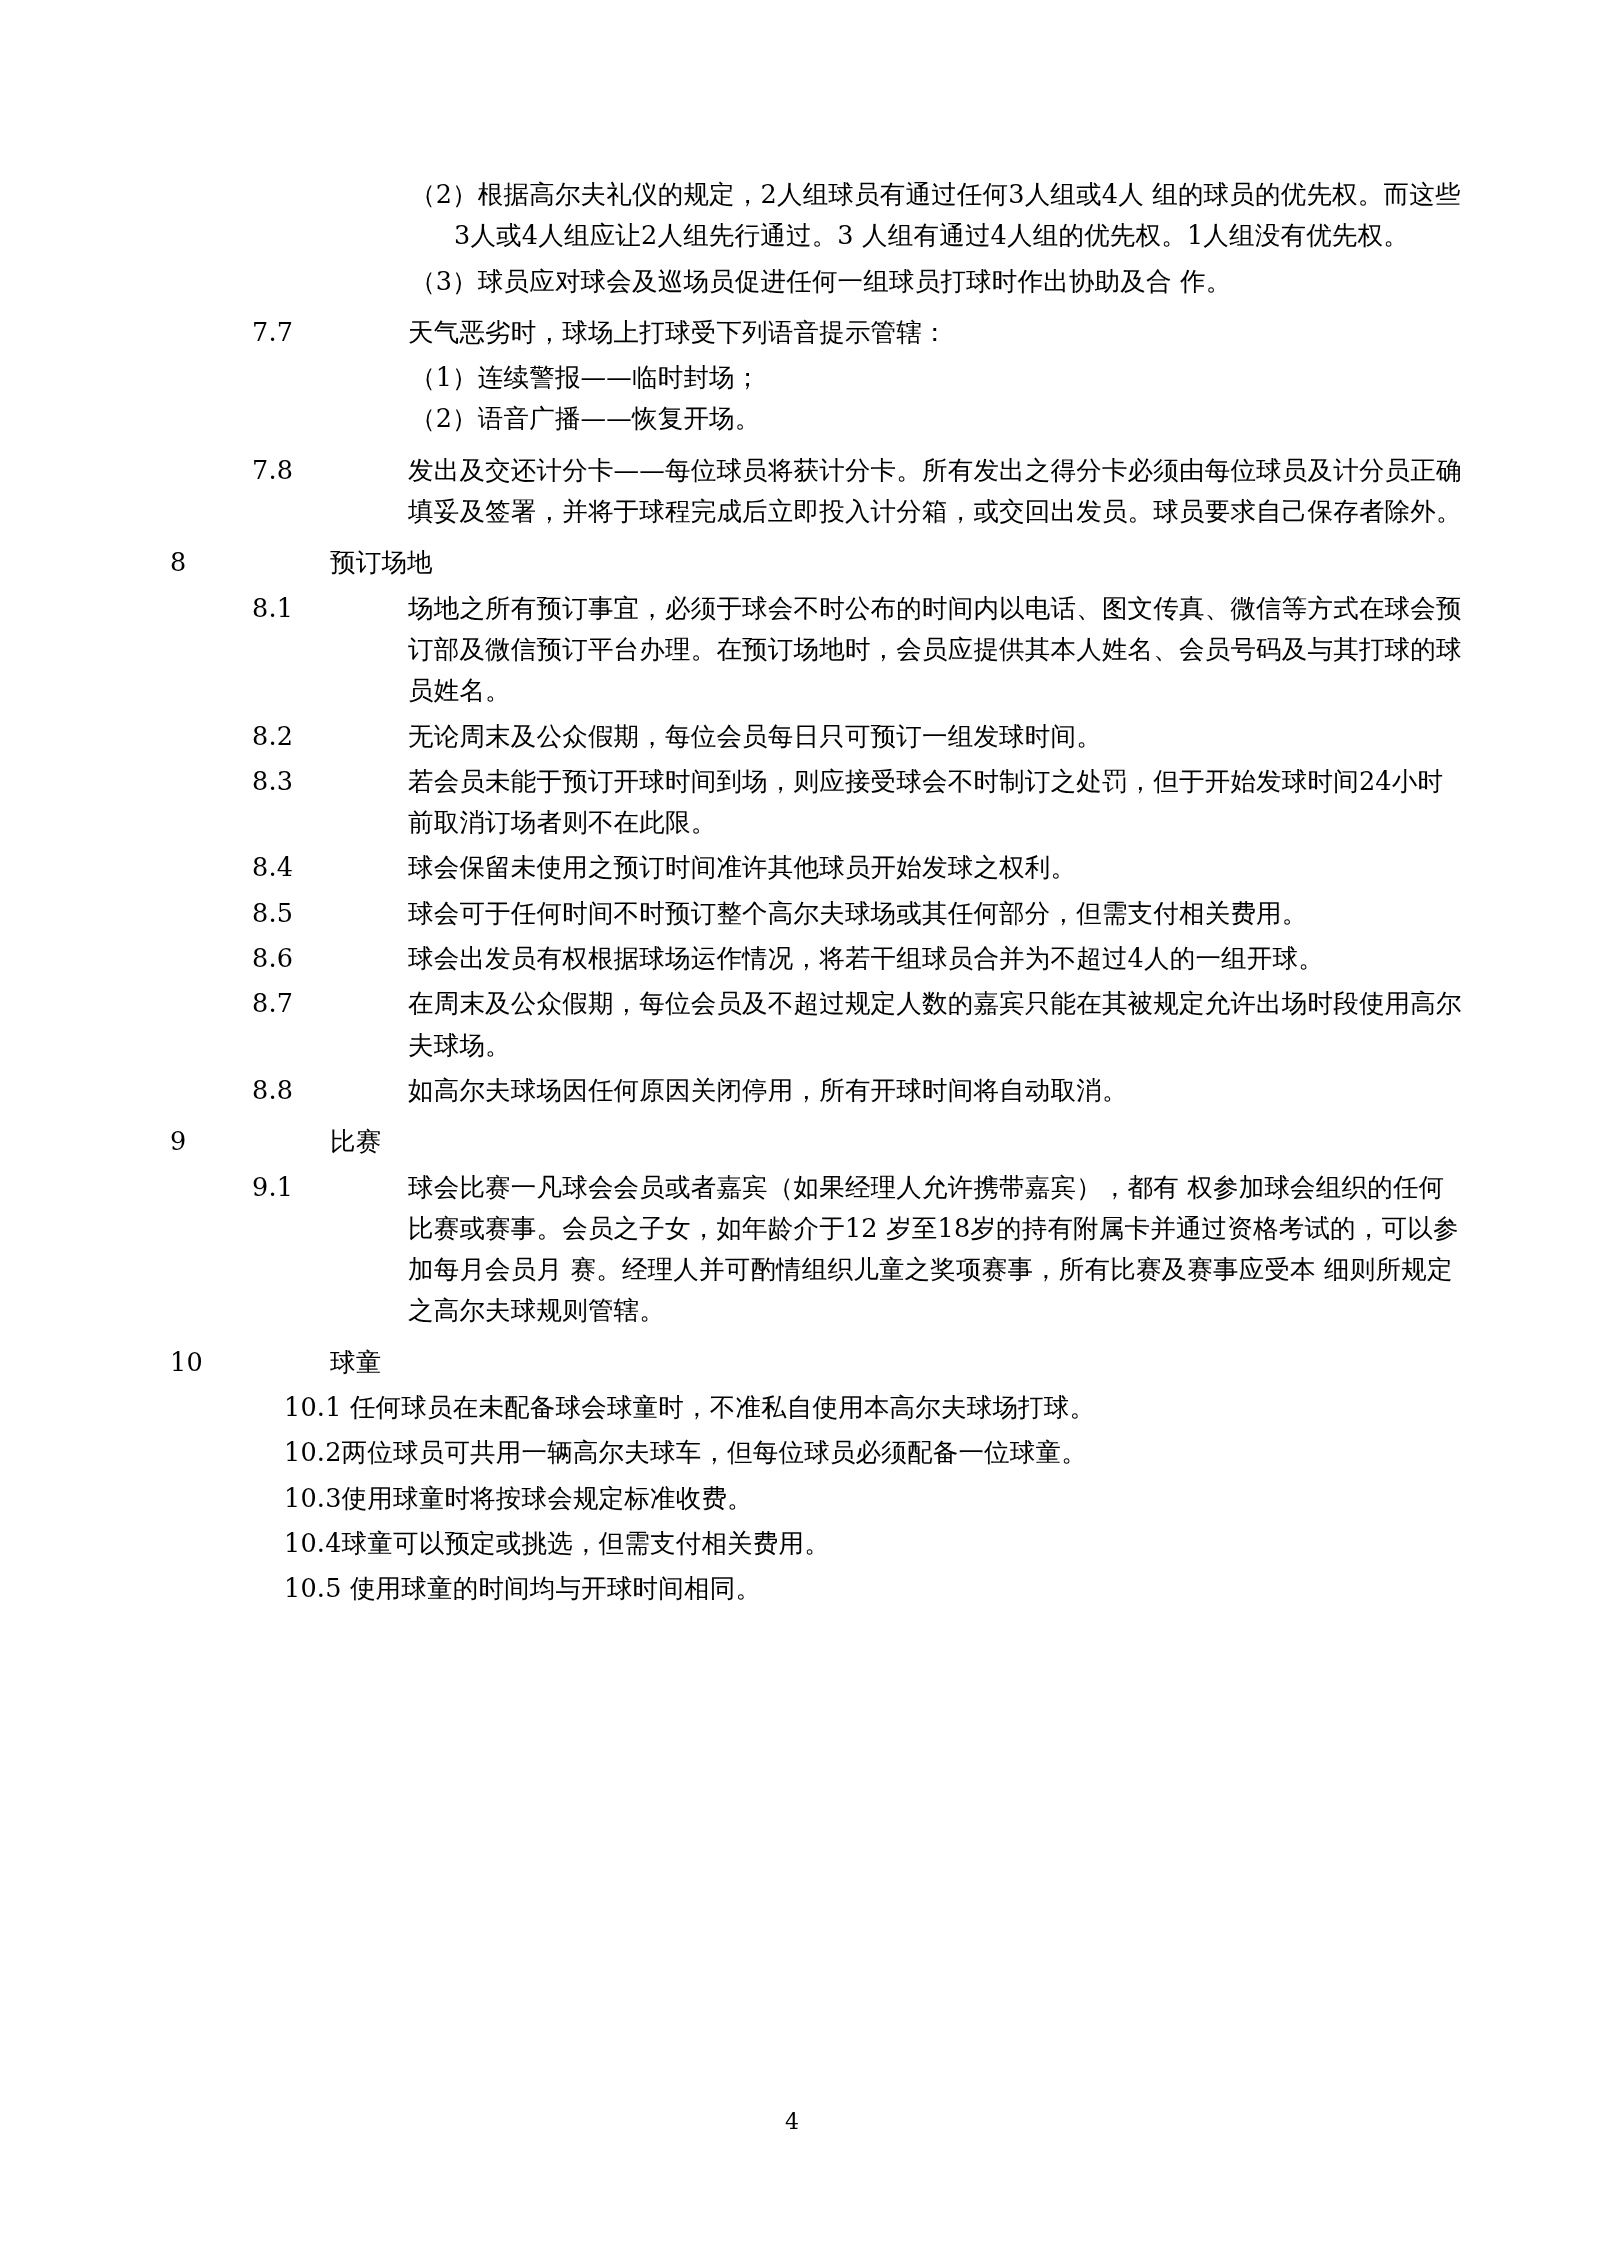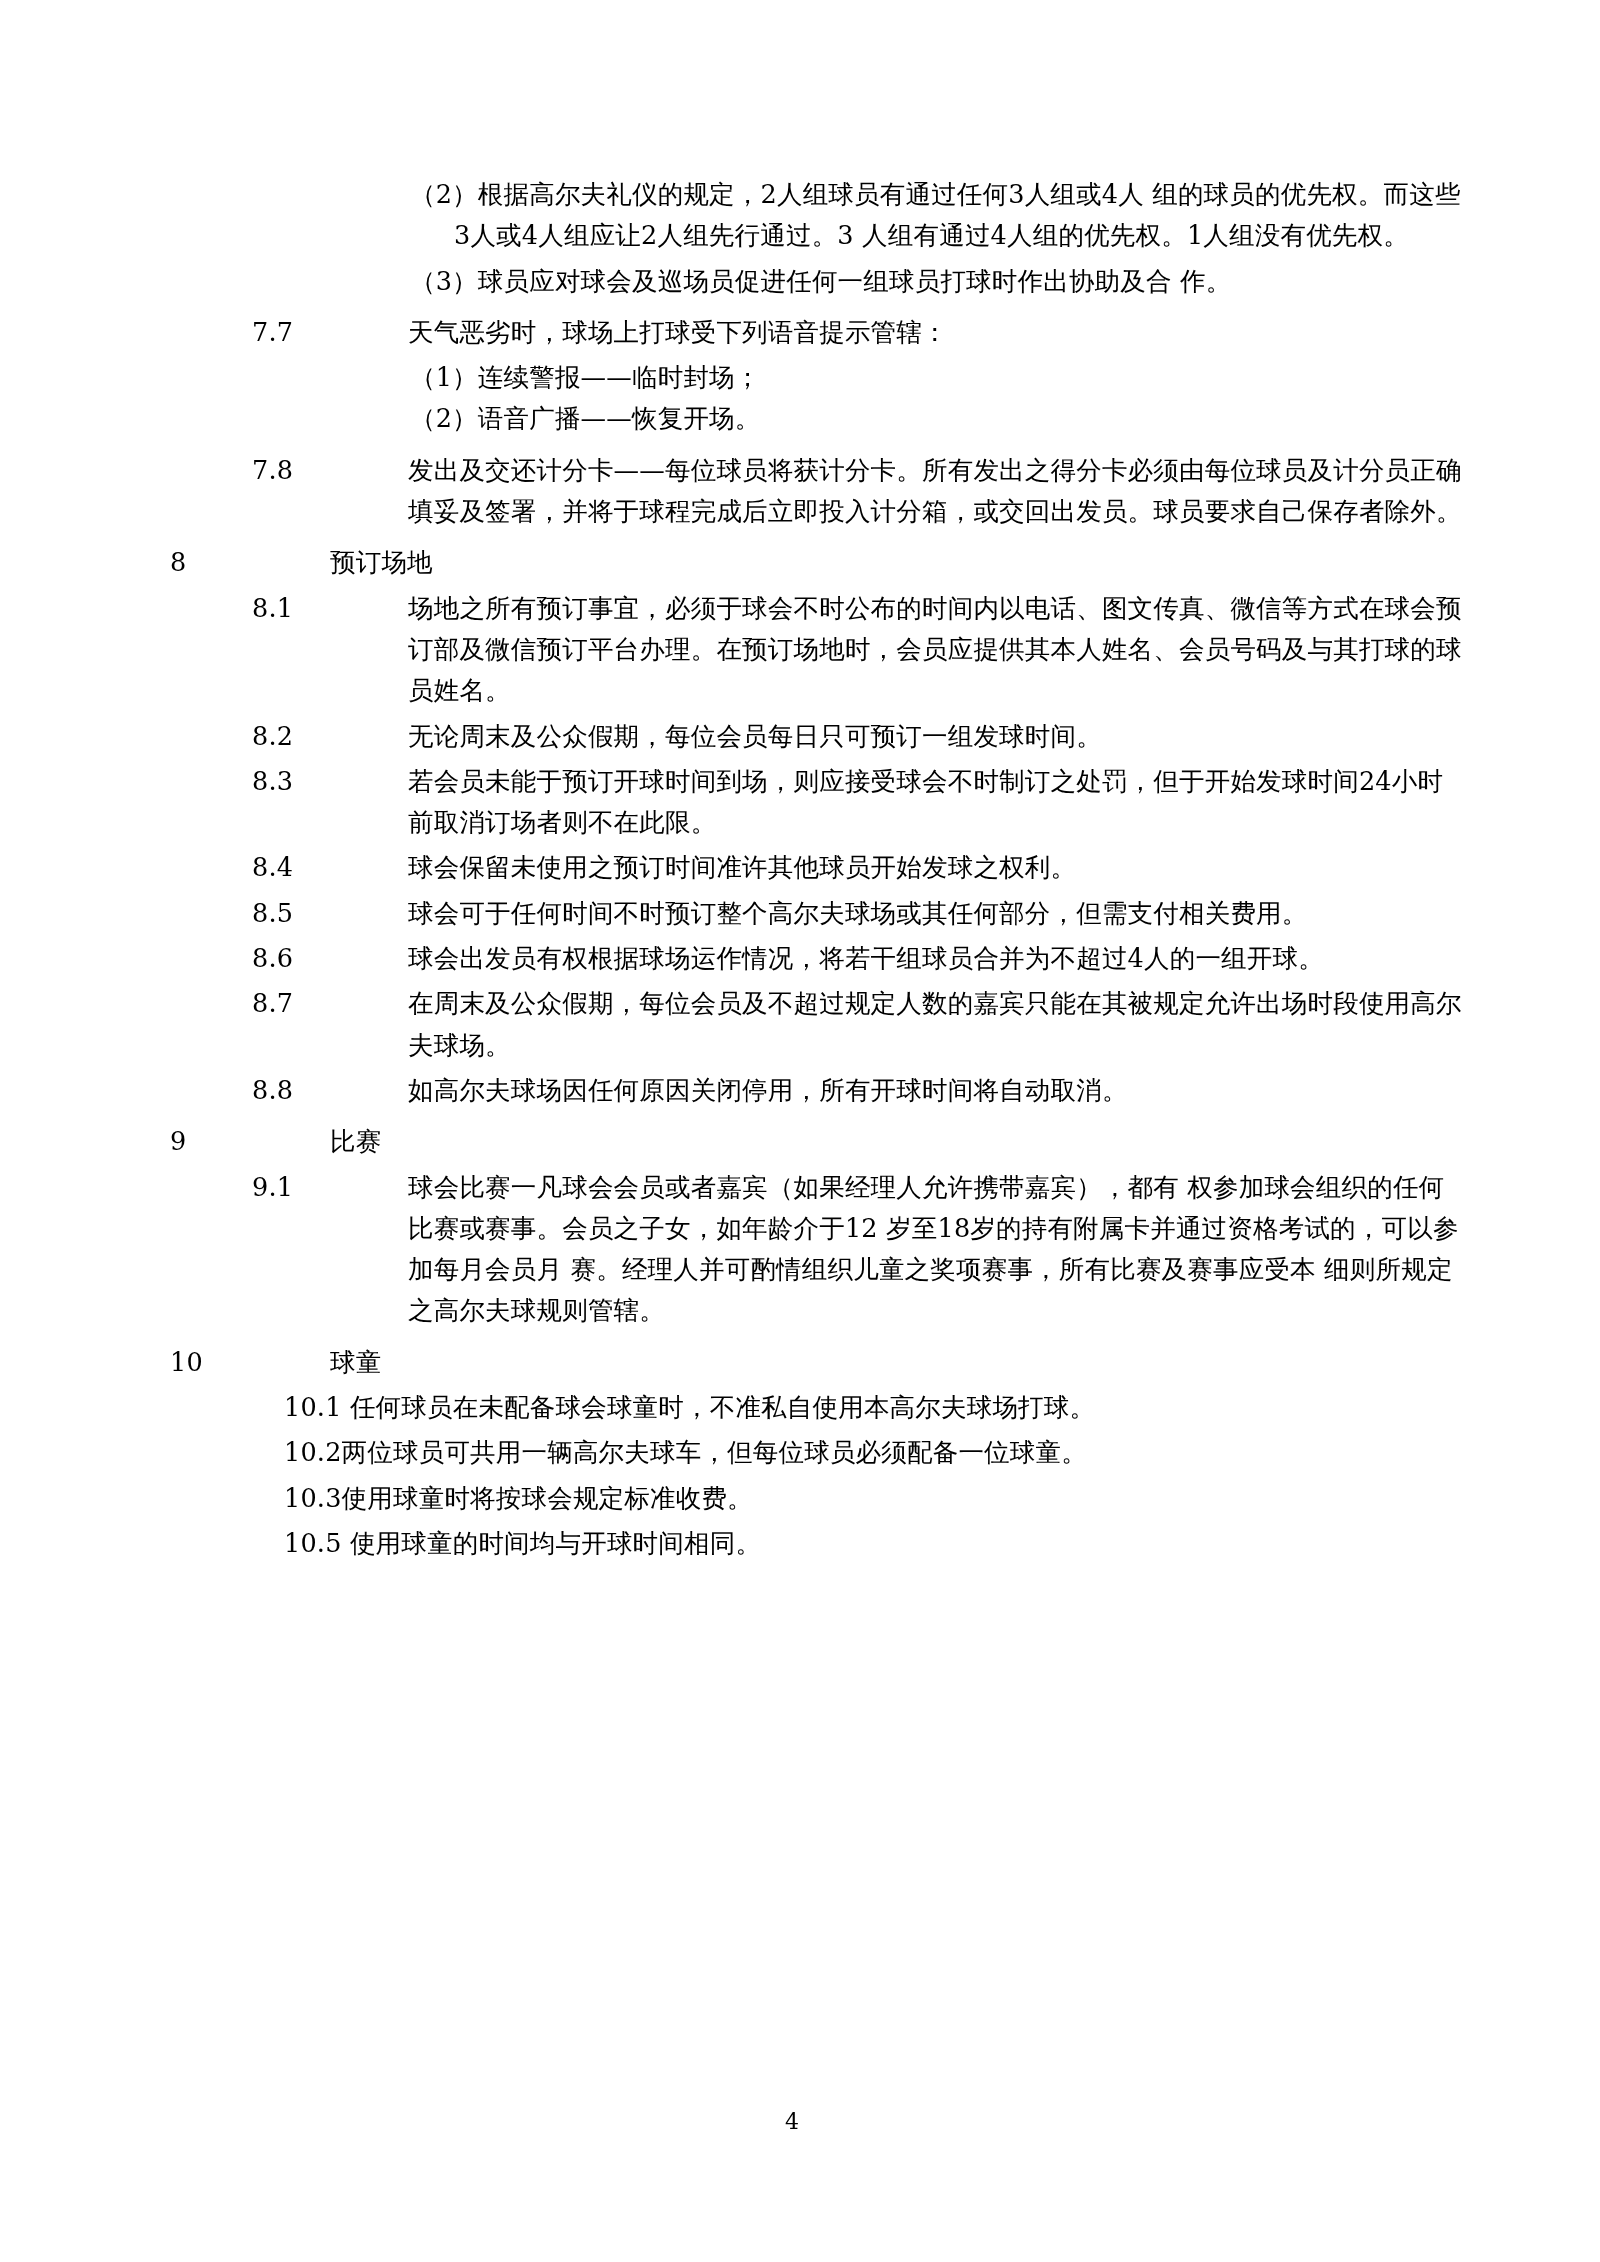--- a/index.html
+++ b/index.html
@@ -184,20 +184,23 @@
     </div>
 
     <div class="indent-10 gap-sm">
       <span>10.2两位球员可共用一辆高尔夫球车，但每位球员必须配备一位球童。</span>
     </div>
 
     <div class="indent-10 gap-sm">
       <span>10.3使用球童时将按球会规定标准收费。</span>
     </div>
 
+    <div class="indent-10 gap-sm">
+      <span>10.4球童可以预定或挑选，但需支付相关费用。</span>
+    </div>
 
     <div class="indent-10 gap-sm">
       <span>10.5 使用球童的时间均与开球时间相同。</span>
     </div>
 
   </div>
 
   <div class="page-number">4</div>
 </div>
 

